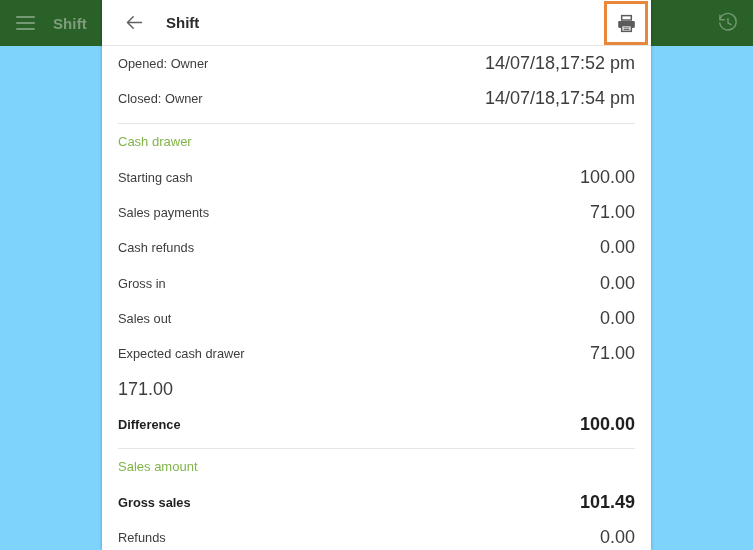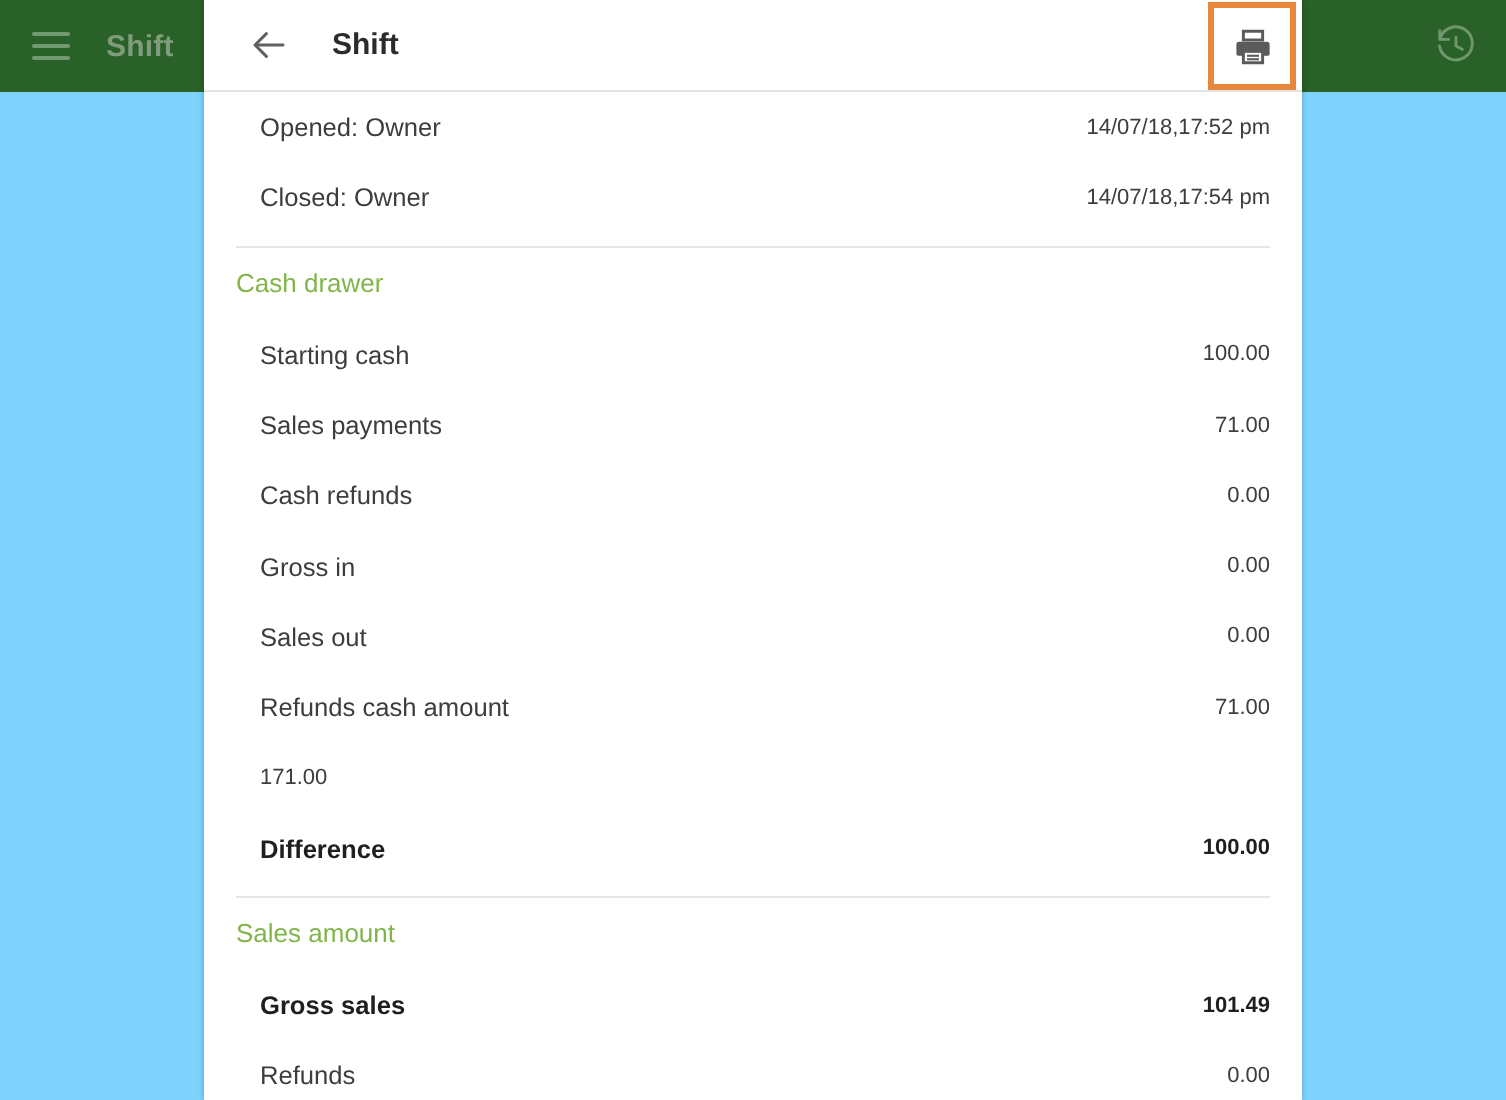--- a/index.html
+++ b/index.html
@@ -133,29 +133,28 @@
     overflow: hidden;
     padding: 0 16px;
     position: relative;
   }
 
   .row {
     height: 35.3px;
     display: flex;
     align-items: center;
     justify-content: space-between;
-    margin-left: 12px;
   }
   .row .label {
     font-size: 12.8px;
     color: #3d3d3d;
     white-space: nowrap;
   }
   .row .value {
-    font-size: 11px;
+    font-size: 18px;
     color: #3d3d3d;
     white-space: nowrap;
     text-align: right;
   }
   .row.bold .label,
   .row.bold .value {
     font-weight: bold;
     color: #1f1f1f;
   }
 
@@ -253,21 +252,21 @@
         </div>
         <div class="row">
           <div class="label">Gross in</div>
           <div class="value">0.00</div>
         </div>
         <div class="row">
           <div class="label">Sales out</div>
           <div class="value">0.00</div>
         </div>
         <div class="row">
-          <div class="label">Refunds cash amount</div>
+          <div class="label">Expected cash drawer</div>
           <div class="value">71.00</div>
         </div>
         <div class="row">
           <div class="value">171.00</div>
         </div>
         <div class="row bold">
           <div class="label">Difference</div>
           <div class="value">100.00</div>
         </div>
       </div>

